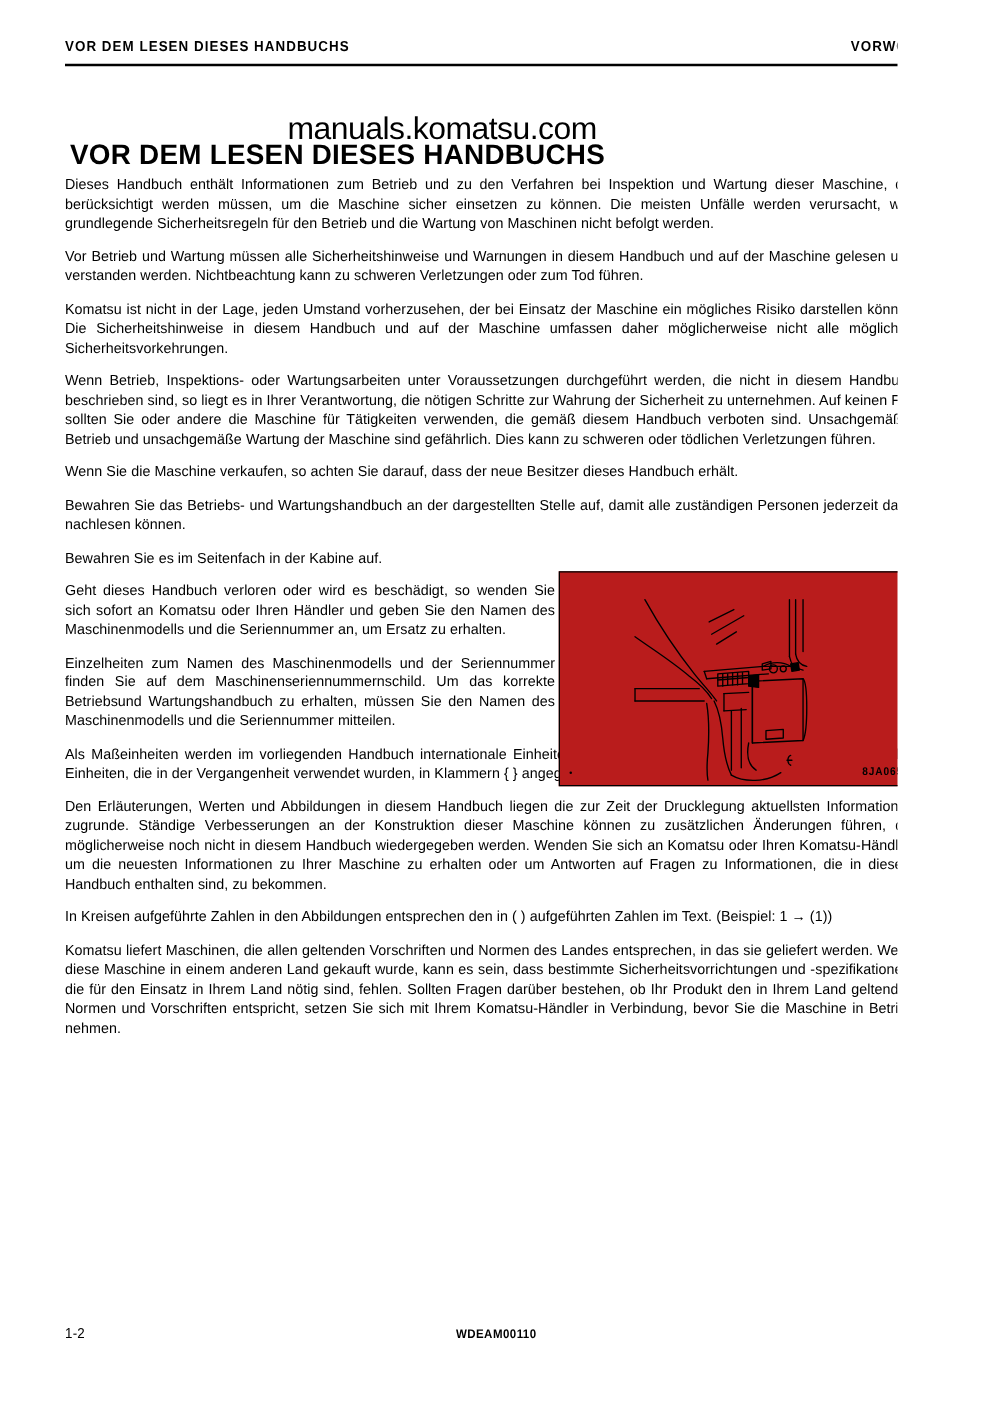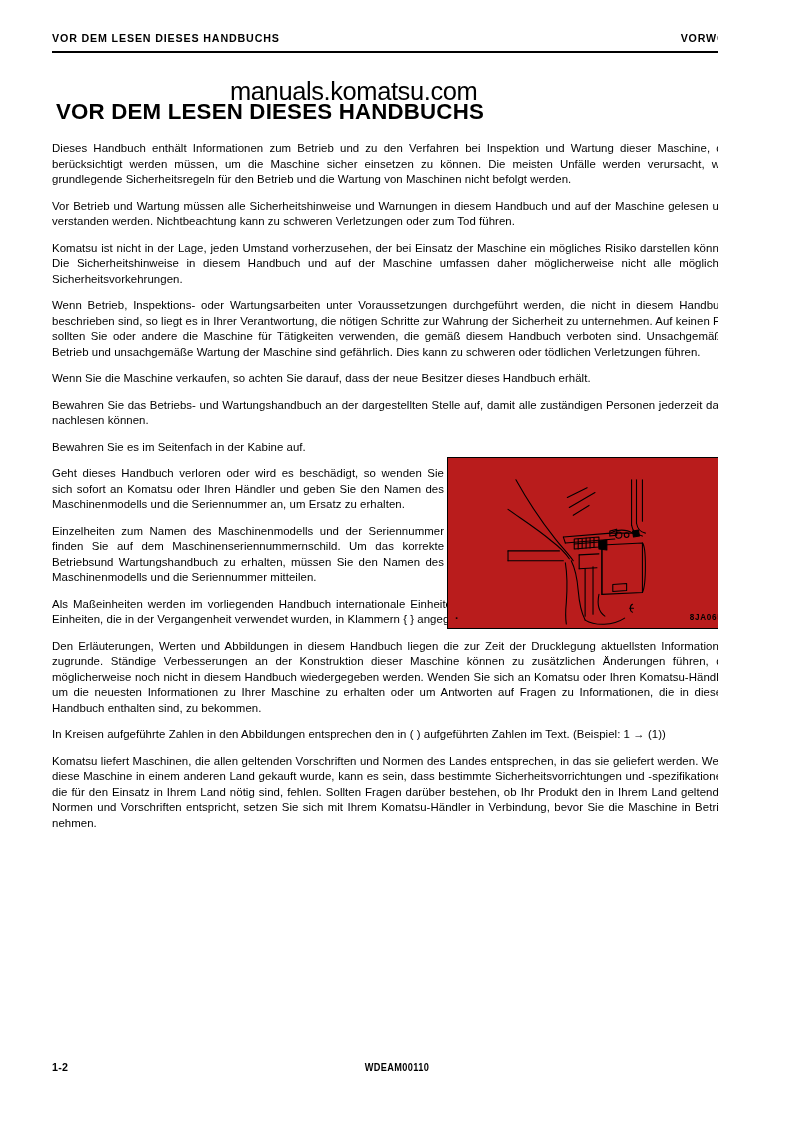--- a/index.html
+++ b/index.html
@@ -50,21 +50,21 @@
     top: 51px;
     width: 690px;
     height: 2.4px;
     background: #000000;
   }
 
   
   .title-area {
     position: absolute;
     left: 52px;
-    top: 84px;
+    top: 96px;
     width: 690px;
     height: 34px;
     text-align: center;
   }
   .page-title {
     position: absolute;
     left: 4px;
     top: 0;
     font-size: 22.5px;
     font-weight: bold;
@@ -147,21 +147,21 @@
     left: 52px;
     top: 1061px;
     width: 690px;
     height: 16px;
   }
   .footer-page {
     position: absolute;
     left: 0;
     top: 0;
     font-size: 11.5px;
-    font-weight: bold;
+    font-weight: normal;
     letter-spacing: 0.2px;
     transform: scaleX(0.93);
     transform-origin: left top;
   }
   .footer-code {
     position: absolute;
     left: 0;
     top: 1px;
     width: 690px;
     text-align: center;

